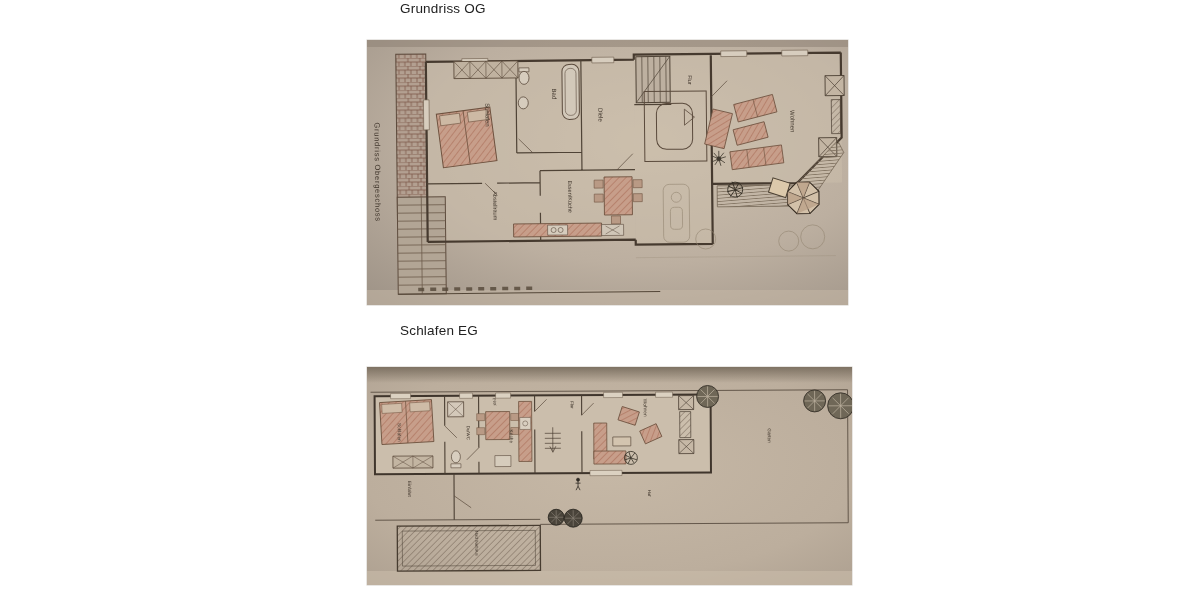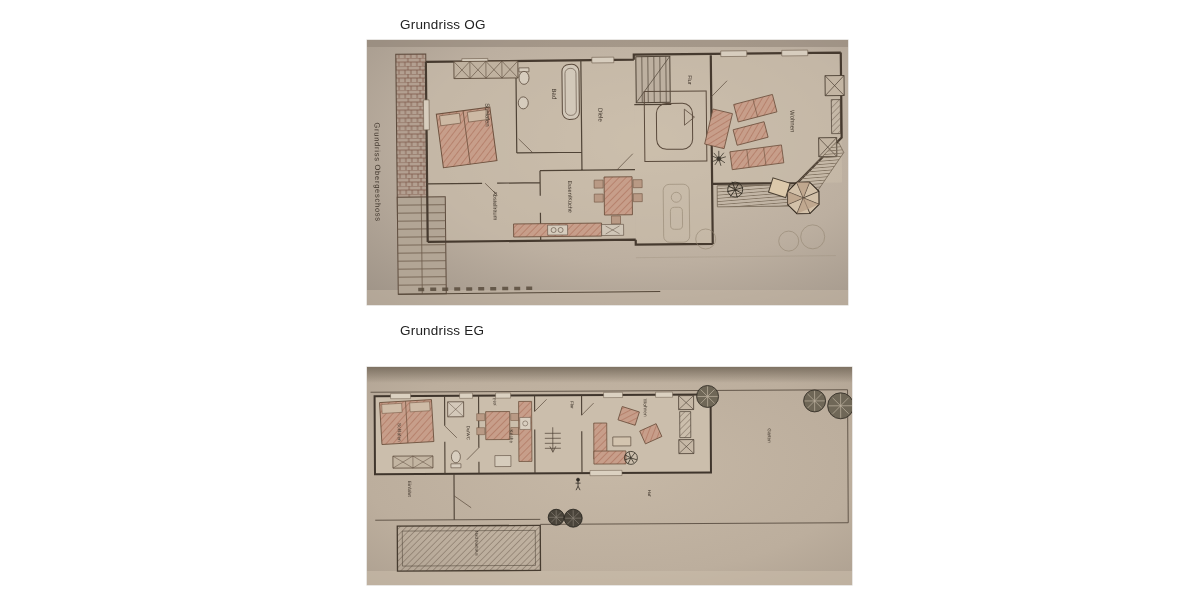--- a/index.html
+++ b/index.html
@@ -6,21 +6,21 @@
   body{
     width:1200px;height:600px;position:relative;overflow:hidden;
     background:#ffffff;
     font-family:"Liberation Sans", sans-serif;
   }
   .section-title{
     position:absolute;left:400px;
     font-size:13.5px;line-height:15px;color:#222222;
     letter-spacing:0.2px;
   }
-  #og-title{top:17px;}
+  #og-title{top:1px;}
   #eg-title{top:323px;}
   .plan-photo{position:absolute;box-shadow:0 0 0 0.5px rgba(120,110,95,.35);}
   #og-photo{left:367px;top:40px;width:481px;height:265px;}
   #eg-photo{left:367px;top:367px;width:485px;height:218px;}
   svg{display:block;}
   svg text{font-family:"Liberation Sans", sans-serif;fill:#40362c;}
 </style>
 </head>
 <body>
 
@@ -203,21 +203,21 @@
     </g>
 
     <g stroke="#544738">
       <line x1="30" y1="252" x2="292" y2="252" stroke-width="1"></line>
       <line x1="50" y1="247.5" x2="168" y2="247.5" stroke-width="3.5" stroke-dasharray="6 6" opacity="0.8"></line>
     </g>
   </g>
 </svg>
 </div>
 
-<div class="section-title" id="eg-title">Grundriss EG</div>
+<div class="section-title" id="eg-title">Schlafen EG</div>
 
 <div class="plan-photo" id="eg-photo">
 <svg viewBox="0 0 485 218" width="485" height="218">
   <defs>
     <radialGradient id="egBg" cx="50%" cy="45%" r="85%">
       <stop offset="0%" stop-color="#c6b8a6"></stop>
       <stop offset="60%" stop-color="#bcae9d"></stop>
       <stop offset="100%" stop-color="#a79a8b"></stop>
     </radialGradient>
     <linearGradient id="egTopGrad" x1="0" y1="0" x2="0" y2="1">

